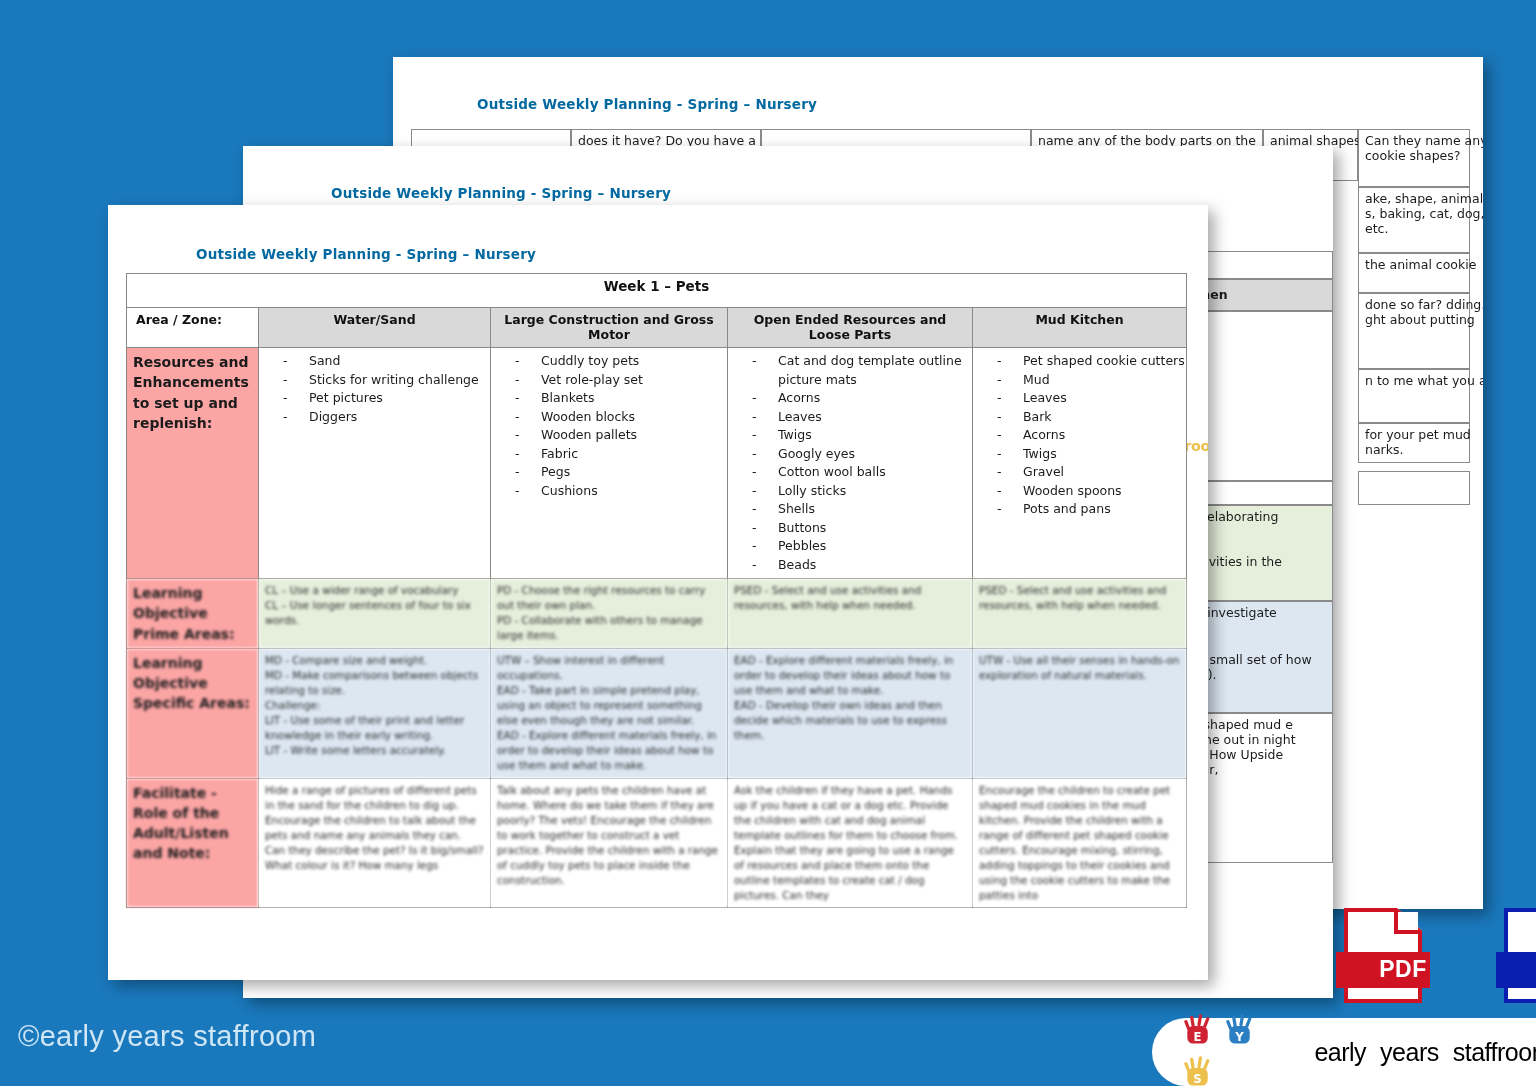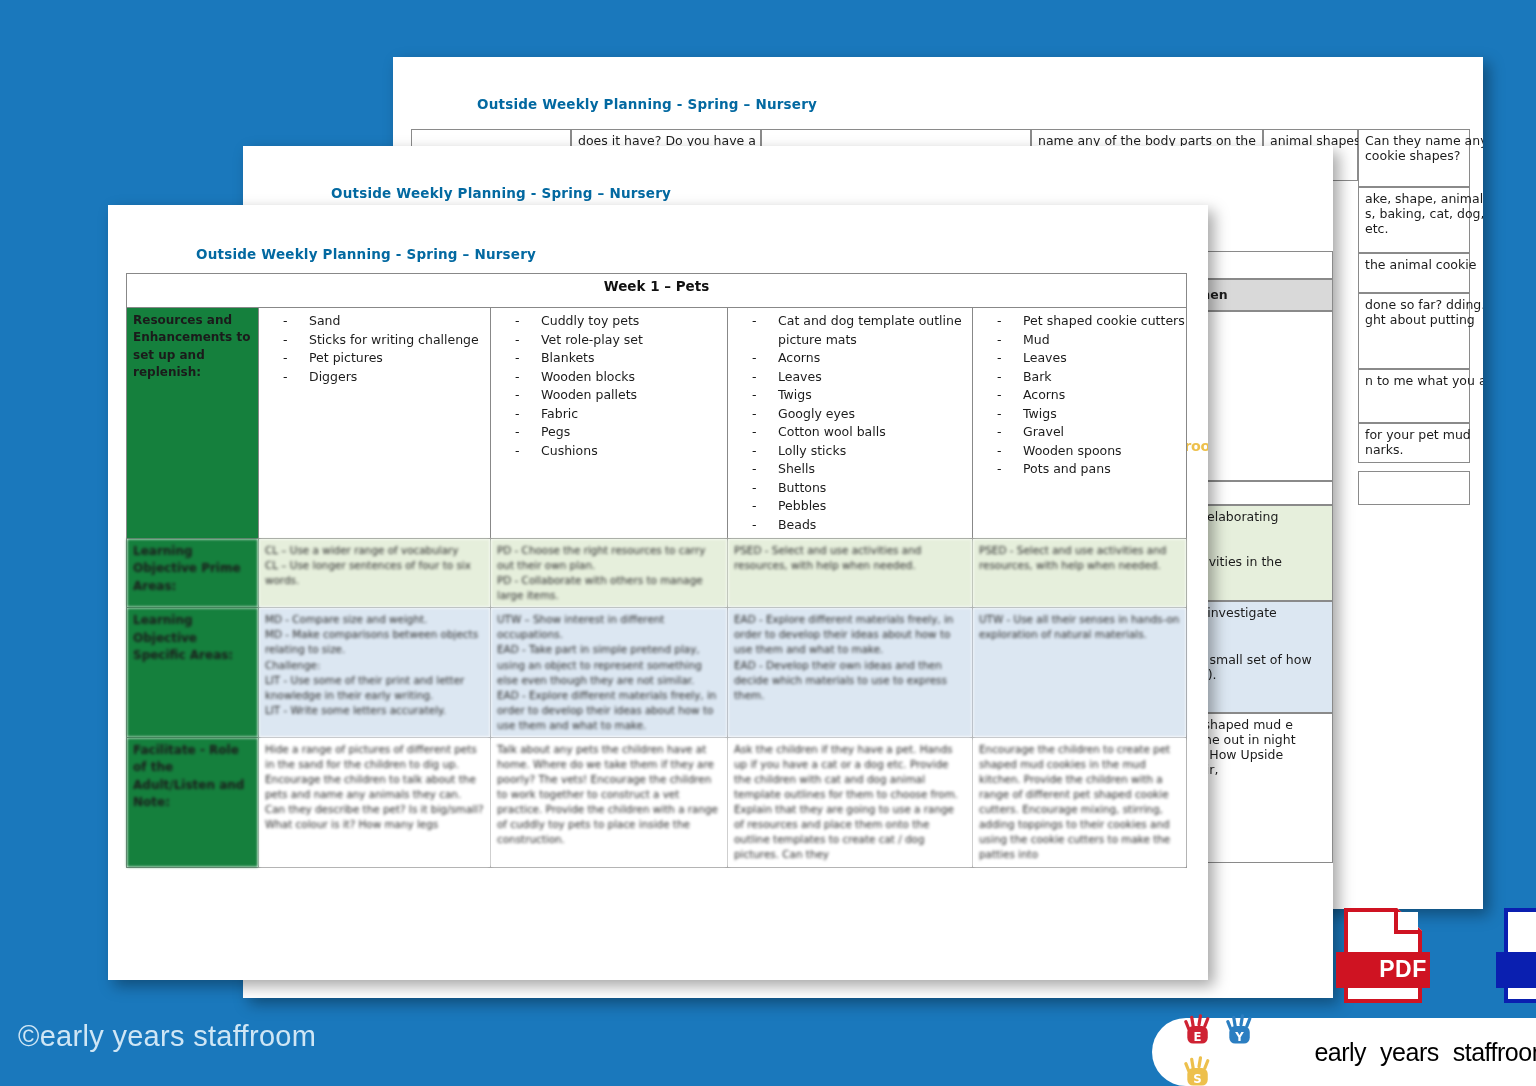--- a/index.html
+++ b/index.html
@@ -66,21 +66,21 @@
     text-align: center; font-weight: bold; font-size: 13.5px;
     height: 34px; vertical-align: middle; color:#111;
   }
   .col-head {
     background: #d9d9d9; text-align: center;
     font-weight: bold; font-size: 12.5px; color: #111;
     height: 40px; vertical-align: middle;
   }
   .col-head.first { background: #ffffff; text-align: left; padding-left: 9px; }
   .rowlabel {
-    background: #15803d; font-weight: bold; font-size: 12px;
+    background: #fca5a5; font-weight: bold; font-size: 14px;
     color: #1b1b1b; line-height: 1.45; width: 132px;
   }
   ul.res { list-style: none; }
   ul.res li {
     font-size: 12.5px; color: #1c1c1c; line-height: 1.48;
     padding-left: 44px; position: relative; white-space: nowrap;
   }
   ul.res li::before {
     content: "-"; position: absolute; left: 18px; color: #1c1c1c;
   }
@@ -267,20 +267,27 @@
     <colgroup>
       <col style="width:132px">
         <col style="width:232px">
         <col style="width:237px">
       <col style="width:245px">
         <col style="width:214px">
     </colgroup>
     <tbody>
       <tr>
         <td class="week-title" colspan="5">Week 1 – Pets</td>
+      </tr>
+      <tr>
+        <td class="col-head first">Area / Zone:</td>
+        <td class="col-head">Water/Sand</td>
+        <td class="col-head">Large Construction and Gross Motor</td>
+        <td class="col-head">Open Ended Resources and Loose Parts</td>
+        <td class="col-head">Mud Kitchen</td>
       </tr>
 
       <tr>
         <td class="rowlabel">Resources and Enhancements to set up and replenish:</td>
         <td>
             <ul class="res">
               <li>Sand</li>
               <li class="wrap">Sticks for writing challenge</li>
               <li>Pet pictures</li>
               <li>Diggers</li>

